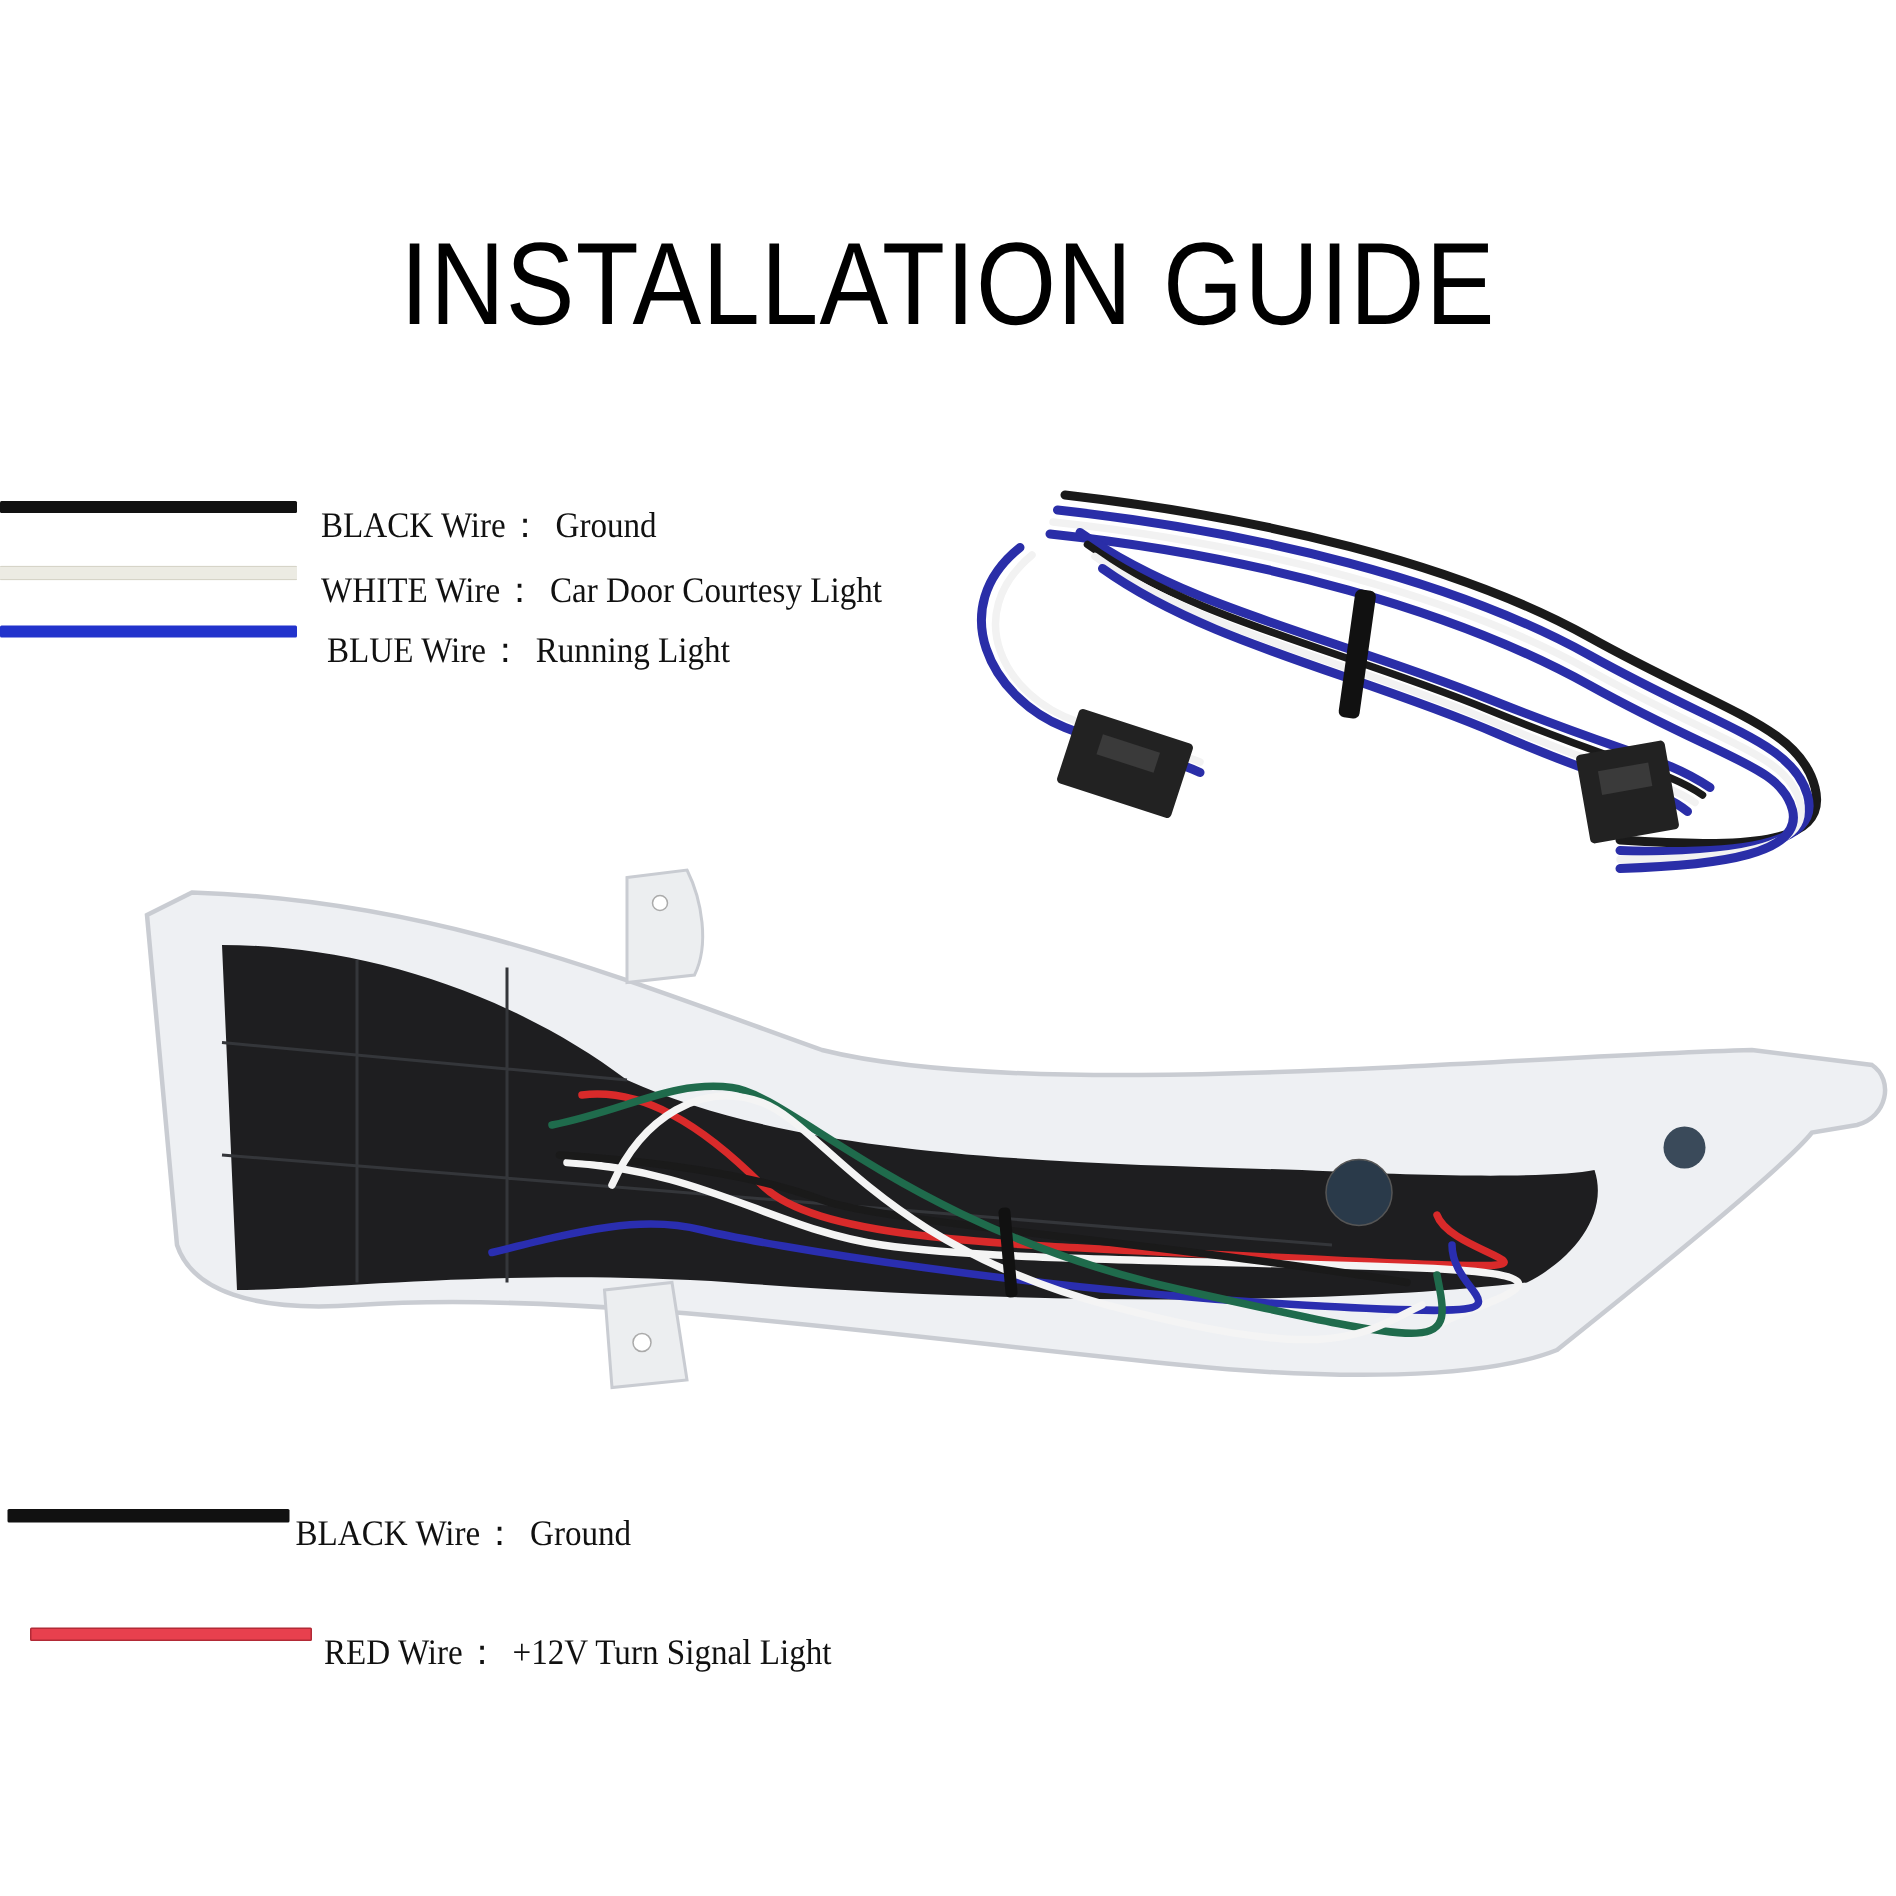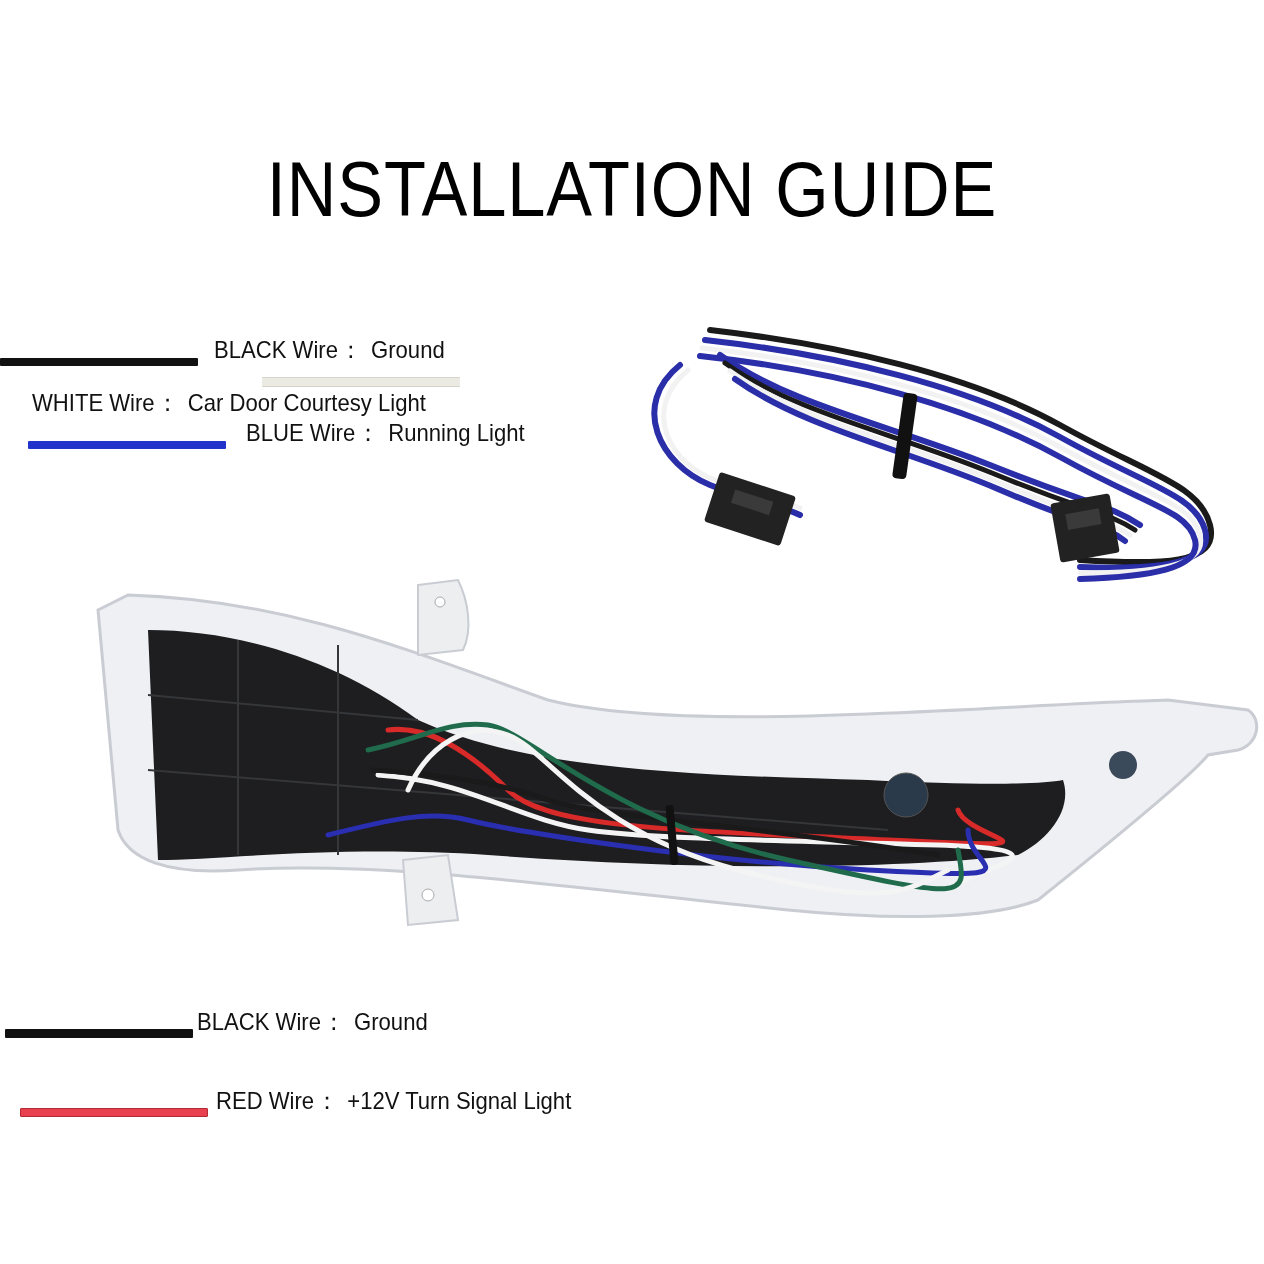--- a/index.html
+++ b/index.html
@@ -1,45 +1,45 @@
 <!DOCTYPE html>
 <html><head>
 <meta charset="utf-8">
 <style>
   html, body { margin:0; padding:0; background:#ffffff; }
   body { width:1264px; height:1264px; position:relative; overflow:hidden;
          font-family:"Liberation Sans", "DejaVu Sans", sans-serif; color:#111; }
   .title { position:absolute; left:0; width:1264px; top:150px; text-align:center;
            font-size:78px; font-weight:400; letter-spacing:1px; color:#000;
            transform:scaleX(0.88); transform-origin:center; line-height:1; }
-  .legend-row { position:absolute; display:flex; align-items:flex-end; }
+  .legend-row { position:absolute; display:flex; align-items:flex-start;font-family:Liberation Serif, serif; }
   .wire-swatch { height:8px; border-radius:1px; }
   .legend-text { font-size:24px; white-space:nowrap; margin-left:16px;
                  transform:scaleX(0.92); transform-origin:left center; }
   .legend-text .sep { margin:0 10px 0 2px; }
   svg { position:absolute; overflow:visible; }
 </style>
 </head>
 <body>
 
 <div class="title">INSTALLATION GUIDE</div>
 
 <div class="legend-row" style="left:0; top:334px;">
   <div class="wire-swatch" style="width:198px; background:#111;"></div>
   <div class="legend-text">
     <span>BLACK Wire</span><span class="sep">：</span><span>Ground</span>
   </div>
 </div>
-<div class="legend-row" style="left:16px; top:377px;flex-direction:column;">
+<div class="legend-row" style="left:0; top:377px;">
   <div class="wire-swatch" style="width:198px; background:#ecebe3; border-top:1px solid #d6d4c8; border-bottom:1px solid #d6d4c8;"></div>
   <div class="legend-text">
     <span>WHITE Wire</span><span class="sep">：</span><span>Car Door Courtesy Light</span>
   </div>
 </div>
-<div class="legend-row" style="left:0; top:417px;padding-left:28px;">
+<div class="legend-row" style="left:0; top:417px;">
   <div class="wire-swatch" style="width:198px; background:#2233cc;"></div>
   <div class="legend-text" style="margin-left:20px;">
     <span>BLUE Wire</span><span class="sep">：</span><span>Running Light</span>
   </div>
 </div>
 
 <svg style="left:640px; top:315px;" width="600" height="270" viewBox="0 0 600 270">
   <g fill="none" stroke-linecap="round">
     <path d="M70 15 C 200 30, 330 60, 420 110 S 560 170, 570 210 S 520 250, 440 245" stroke="#1a1a1a" stroke-width="6"></path>
     <path d="M65 25 C 200 40, 330 72, 420 122 S 555 180, 565 215 S 515 255, 440 252" stroke="#2a2ea8" stroke-width="6"></path>

